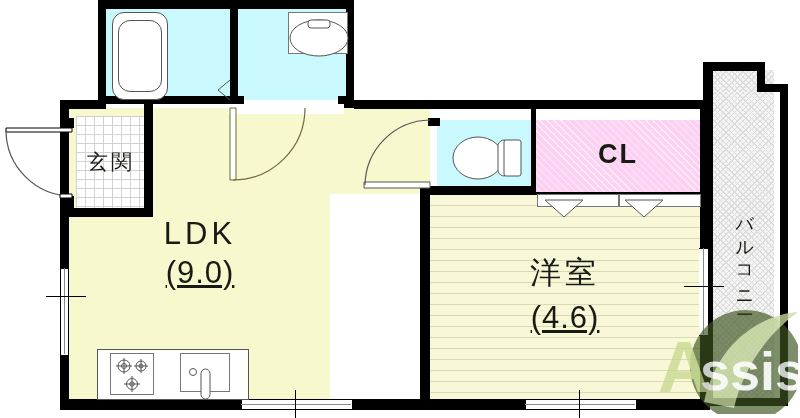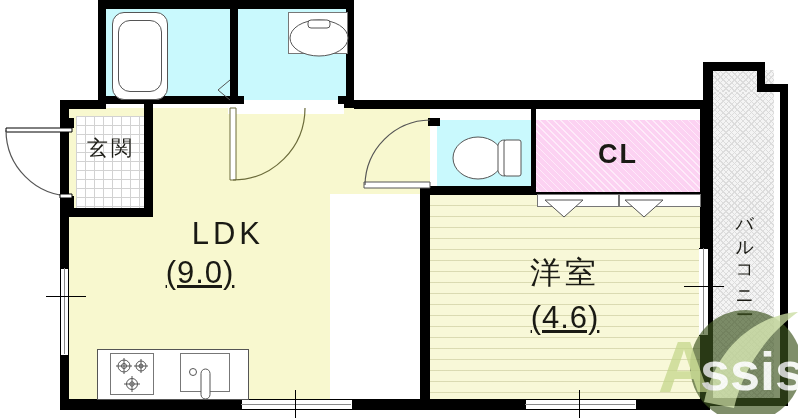--- a/index.html
+++ b/index.html
@@ -208,27 +208,27 @@
       <path d="M 22 23 L 22 39 M 14 31 L 30 31"></path>
     </g>
   </svg>
 
   <div class="abs fx-thin" style="left:180px;top:353px;width:50px;height:39px;"></div>
   <svg class="abs" style="left:180px;top:353px;width:56px;height:48px;" viewBox="0 0 56 48">
     <circle cx="13" cy="19" r="3.5" fill="#ffffff" stroke="#555" stroke-width="1"></circle>
     <rect x="21" y="16" width="9" height="30" rx="4.5" fill="#ffffff" stroke="#555" stroke-width="1"></rect>
   </svg>
 
-  <div class="abs lbl lbl-big" style="left:124px;top:216px;width:140px;text-align:right;">LDK</div>
+  <div class="abs lbl lbl-big" style="left:130px;top:216px;width:140px;">LDK</div>
   <div class="abs lbl lbl-area" style="left:120px;top:255px;width:160px;">(9.0)</div>
 
   <div class="abs lbl lbl-big" style="left:495px;top:255px;width:140px;">洋室</div>
   <div class="abs lbl lbl-area" style="left:485px;top:300px;width:160px;">(4.6)</div>
 
-  <div class="abs lbl lbl-md" style="left:78px;top:136px;width:66px;">玄関</div>
+  <div class="abs lbl lbl-md" style="left:78px;top:150px;width:66px;">玄関</div>
 
   <div class="abs lbl lbl-cl" style="left:570px;top:139px;width:96px;">CL</div>
 
   <div class="abs lbl lbl-vert" style="left:734px;top:186px;height:140px;">バルコニー</div>
 
   <svg id="wm" viewBox="0 0 150 118">
     <defs>
       <clipPath id="clipwm">
           <rect x="0" y="0" width="150" height="110"></rect>
         </clipPath>

